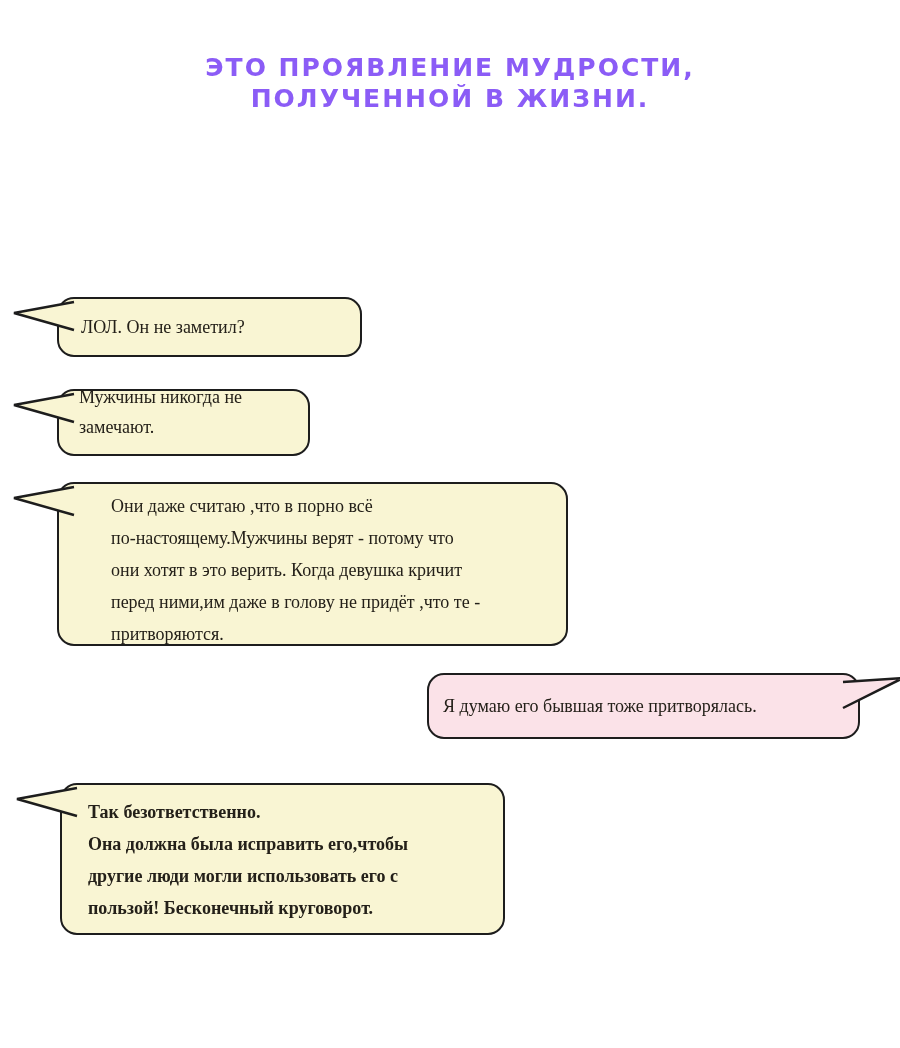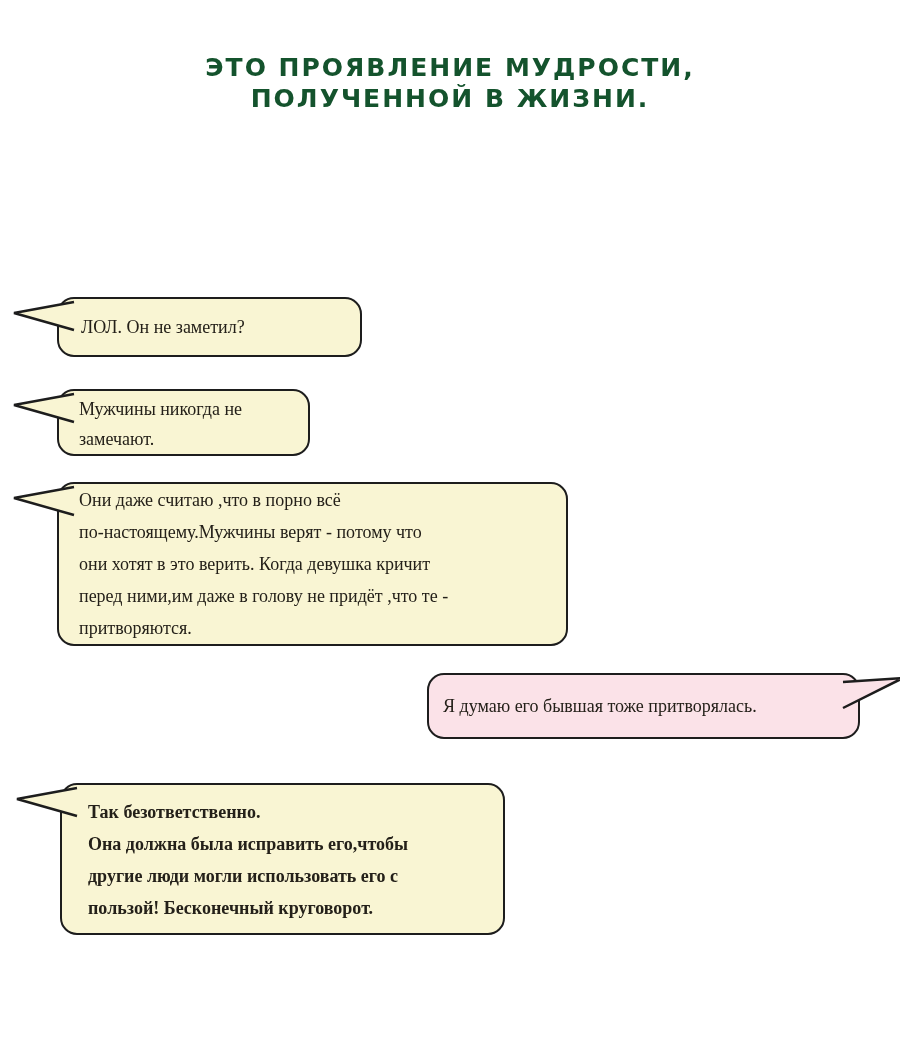--- a/index.html
+++ b/index.html
@@ -14,21 +14,21 @@
   
   #caption{
     position:absolute;
     top:52px;left:0;right:0;
     text-align:center;
     font-family:"DejaVu Sans", sans-serif;
     font-weight:bold;
     font-size:25px;
     line-height:31px;
     letter-spacing:2px;
-    color:#14532d;
+    color:#8b5cf6;
   }
   
   .bubble{
     position:absolute;
     border:2.5px solid var(--outline);
     border-radius:17px;
     font-size:18px;
     line-height:32px;
     box-sizing:border-box;
     display:flex;
@@ -39,24 +39,24 @@
   .pink{background:var(--pink);}
   .tail{position:absolute;pointer-events:none;}
   .tail-left{left:-47px;top:1px;}
   .tail-right{right:-47px;top:1px;}
   .tail polygon.fill-y{fill:var(--yellow);stroke:none;}
   .tail polygon.fill-p{fill:var(--pink);stroke:none;}
   .tail path{stroke:var(--outline);stroke-width:2.5;fill:none;stroke-linejoin:miter;}
 
   
   #b1{left:57px;top:297px;width:305px;height:60px;padding:0 22px;}
-  #b2{left:57px;top:389px;width:253px;height:67px;padding:4px 20px;align-items:center;}
+  #b2{left:57px;top:389px;width:253px;height:67px;padding:12px 20px;align-items:flex-end;}
   #b2 .txt{padding-top:3px;line-height:30px;}
   #b3{left:57px;top:482px;width:511px;height:164px;padding:0 20px;align-items:flex-start;}
-  #b3 .txt{}
+  #b3 .txt{padding-top:6px;margin-left:32px;}
   #b4{left:427px;top:673px;width:433px;height:66px;padding:16px 14px;}
   #b5{left:60px;top:783px;width:445px;height:152px;padding:0 26px;align-items:flex-start;font-weight:bold;}
   #b5 .txt{padding-top:11px;}
   #b6{left:60px;top:968px;width:508px;height:59px;padding:0 24px;}
 </style>
 </head>
 <body>
 
 <div id="panel">
 

